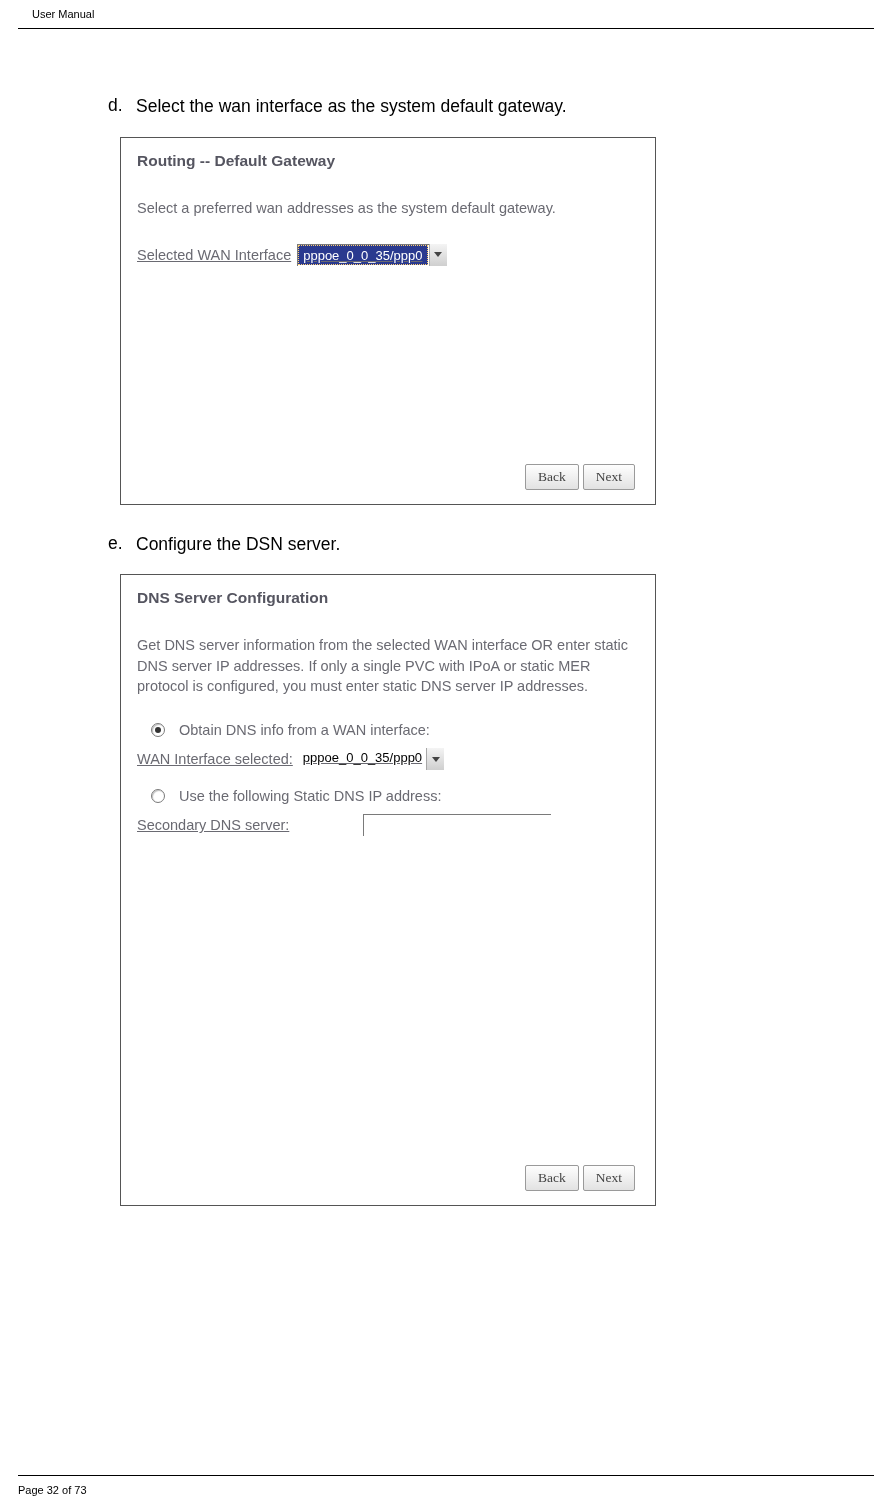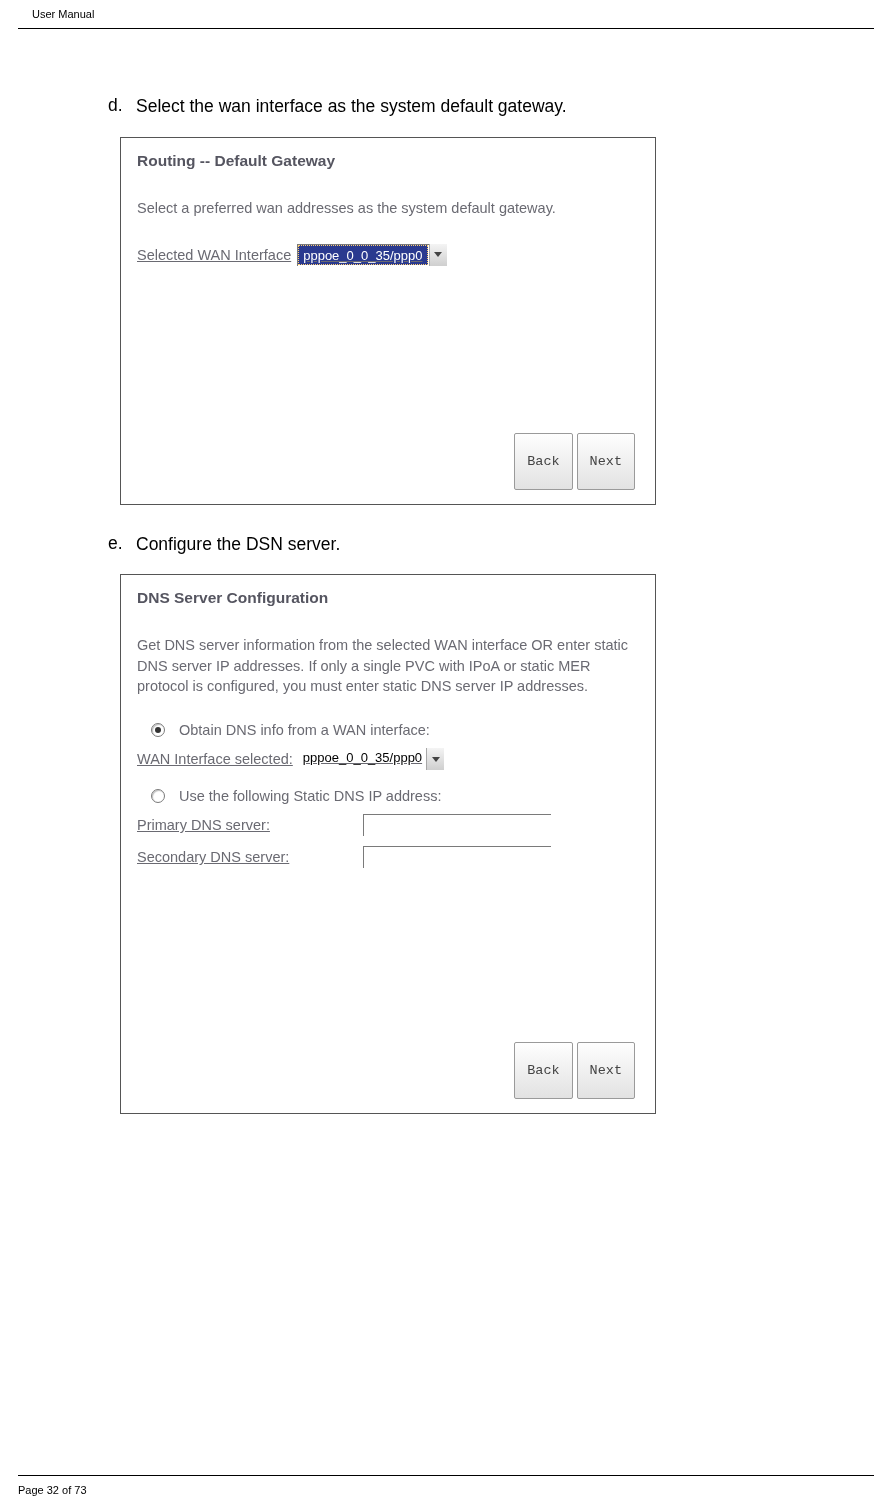--- a/index.html
+++ b/index.html
@@ -48,21 +48,21 @@
   }
   .panel {
     margin-left: 12px;
     border: 1.5px solid #555;
     width: 536px;
     padding: 14px 16px 14px 16px;
     background: #fff;
     position: relative;
   }
   .panel1 { height: 368px; margin-bottom: 28px; }
-  .panel2 { height: 540px; }
+  .panel2 { height: 632px; }
   .panel-title {
     font-family: "Trebuchet MS","Segoe UI",Tahoma,sans-serif;
     font-weight: bold;
     font-size: 15.5px;
     color: #555560;
     margin-bottom: 28px;
   }
   .panel-desc {
     font-family: "Trebuchet MS","Segoe UI",Tahoma,sans-serif;
     font-size: 14.5px;
@@ -138,26 +138,26 @@
     box-shadow: inset 1px 1px 0 #7a7a7a, inset -1px -1px 0 #fff;
     background:#fff;
   }
   .label-col { width: 220px; }
   .btn-row {
     position:absolute;
     bottom: 14px; right: 20px;
     display:flex; gap:4px;
   }
   .btn {
-    font-family: Liberation Mono, monospace;
+    font-family: Liberation Serif, serif;
     font-size: 13.5px;
     color:#444;
     background: linear-gradient(#fefefe,#e2e2e2);
     border:1px solid #9a9a9a;
-    padding: 20px 12px;
+    padding: 4px 12px;
     border-radius:2px;
   }
   .footer-rule{
     position:absolute;
     left:18px; right:18px; bottom:30px;
     border-top:1.5px solid #000;
   }
   .footer-text{
     position:absolute;
     left:18px; bottom:10px;
@@ -214,24 +214,20 @@
         <span class="sel-text">pppoe_0_0_35/ppp0</span>
         <span class="sel-btn"></span>
       </span>
     </div>
 
     <div class="radio-row" style="margin-top:18px;">
       <span class="radio"></span>
       <span>Use the following Static DNS IP address:</span>
     </div>
     <div class="field-row">
-      <span class="field-label label-col">Primary DNS server:</span>
-      <span class="text-input" value=""></span>
-    </div>
-    <div class="field-row">
       <span class="field-label label-col">Secondary DNS server:</span>
       <span class="text-input" value=""></span>
     </div>
 
     <div class="btn-row">
       <div class="btn">Back</div>
       <div class="btn">Next</div>
     </div>
   </div>
 

